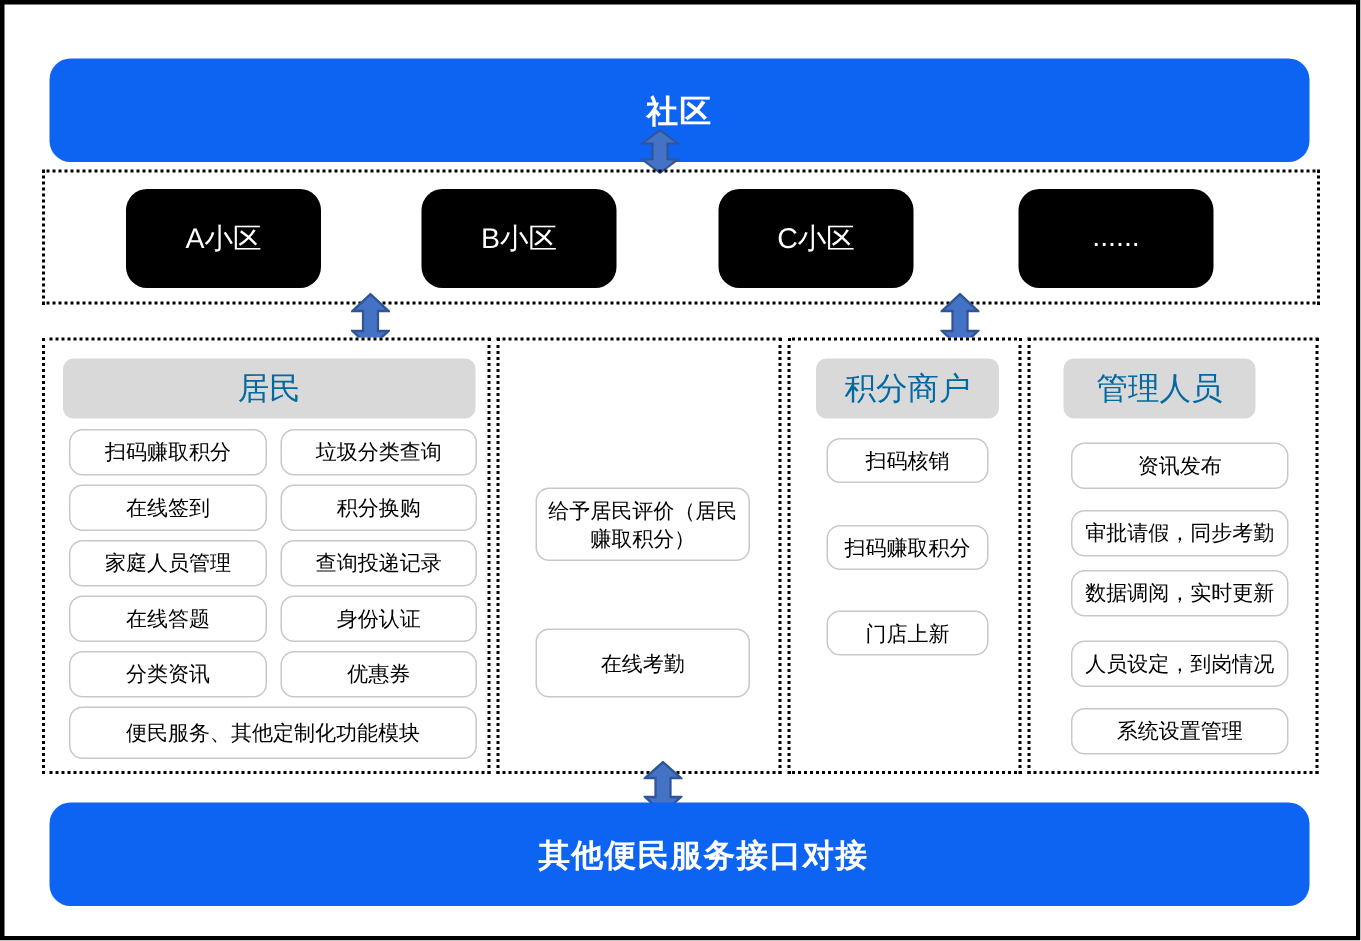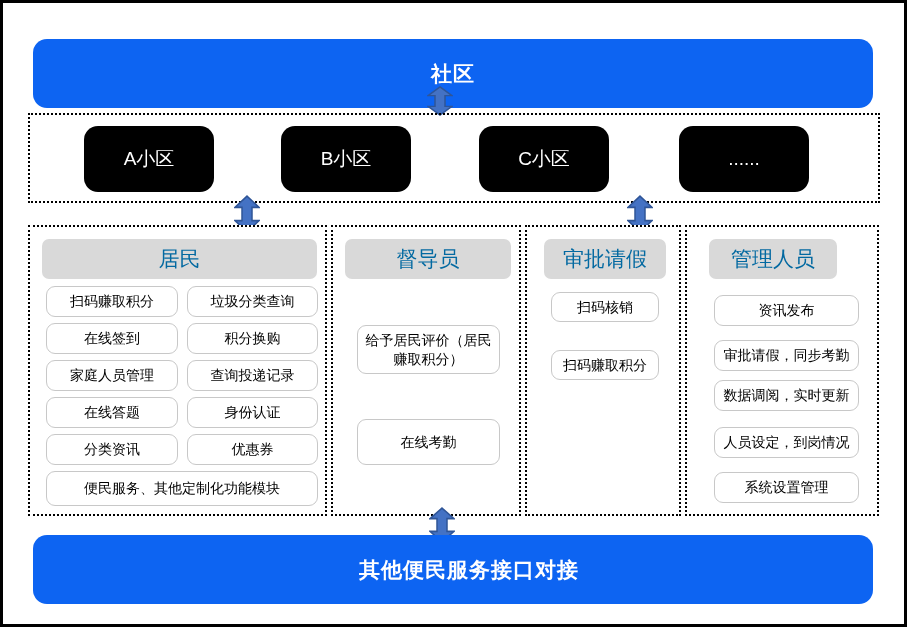--- a/index.html
+++ b/index.html
@@ -80,29 +80,29 @@
     <div class="item" style="left:16px;top:133px;width:132px;height:31px">家庭人员管理</div>
     <div class="item" style="left:157px;top:133px;width:131px;height:31px">查询投递记录</div>
     <div class="item" style="left:16px;top:170px;width:132px;height:31px">在线答题</div>
     <div class="item" style="left:157px;top:170px;width:131px;height:31px">身份认证</div>
     <div class="item" style="left:16px;top:207px;width:132px;height:31px">分类资讯</div>
     <div class="item" style="left:157px;top:207px;width:131px;height:31px">优惠券</div>
     <div class="item" style="left:16px;top:244px;width:272px;height:35px">便民服务、其他定制化功能模块</div>
   </div>
 
   <div class="col c2">
-    <div class="colhead" style="left:12px;width:166px">督导员</div>
     <div class="item" style="left:24px;top:98px;width:143px;height:49px">给予居民评价（居民赚取积分）</div>
     <div class="item" style="left:24px;top:192px;width:143px;height:46px">在线考勤</div>
   </div>
 
   <div class="col c3">
-    <div class="colhead" style="left:17px;width:122px">审批请假</div>
+    <div class="colhead" style="left:17px;width:122px">积分商户</div>
     <div class="item" style="left:24px;top:65px;width:108px;height:30px">扫码核销</div>
     <div class="item" style="left:24px;top:123px;width:108px;height:30px">扫码赚取积分</div>
+    <div class="item" style="left:24px;top:180px;width:108px;height:30px">门店上新</div>
   </div>
 
   <div class="col c4">
     <div class="colhead" style="left:22px;width:128px">管理人员</div>
     <div class="item" style="left:27px;top:68px;width:145px;height:31px">资讯发布</div>
     <div class="item" style="left:27px;top:113px;width:145px;height:31px">审批请假，同步考勤</div>
     <div class="item" style="left:27px;top:153px;width:145px;height:31px">数据调阅，实时更新</div>
     <div class="item" style="left:27px;top:200px;width:145px;height:31px">人员设定，到岗情况</div>
     <div class="item" style="left:27px;top:245px;width:145px;height:31px">系统设置管理</div>
   </div>

